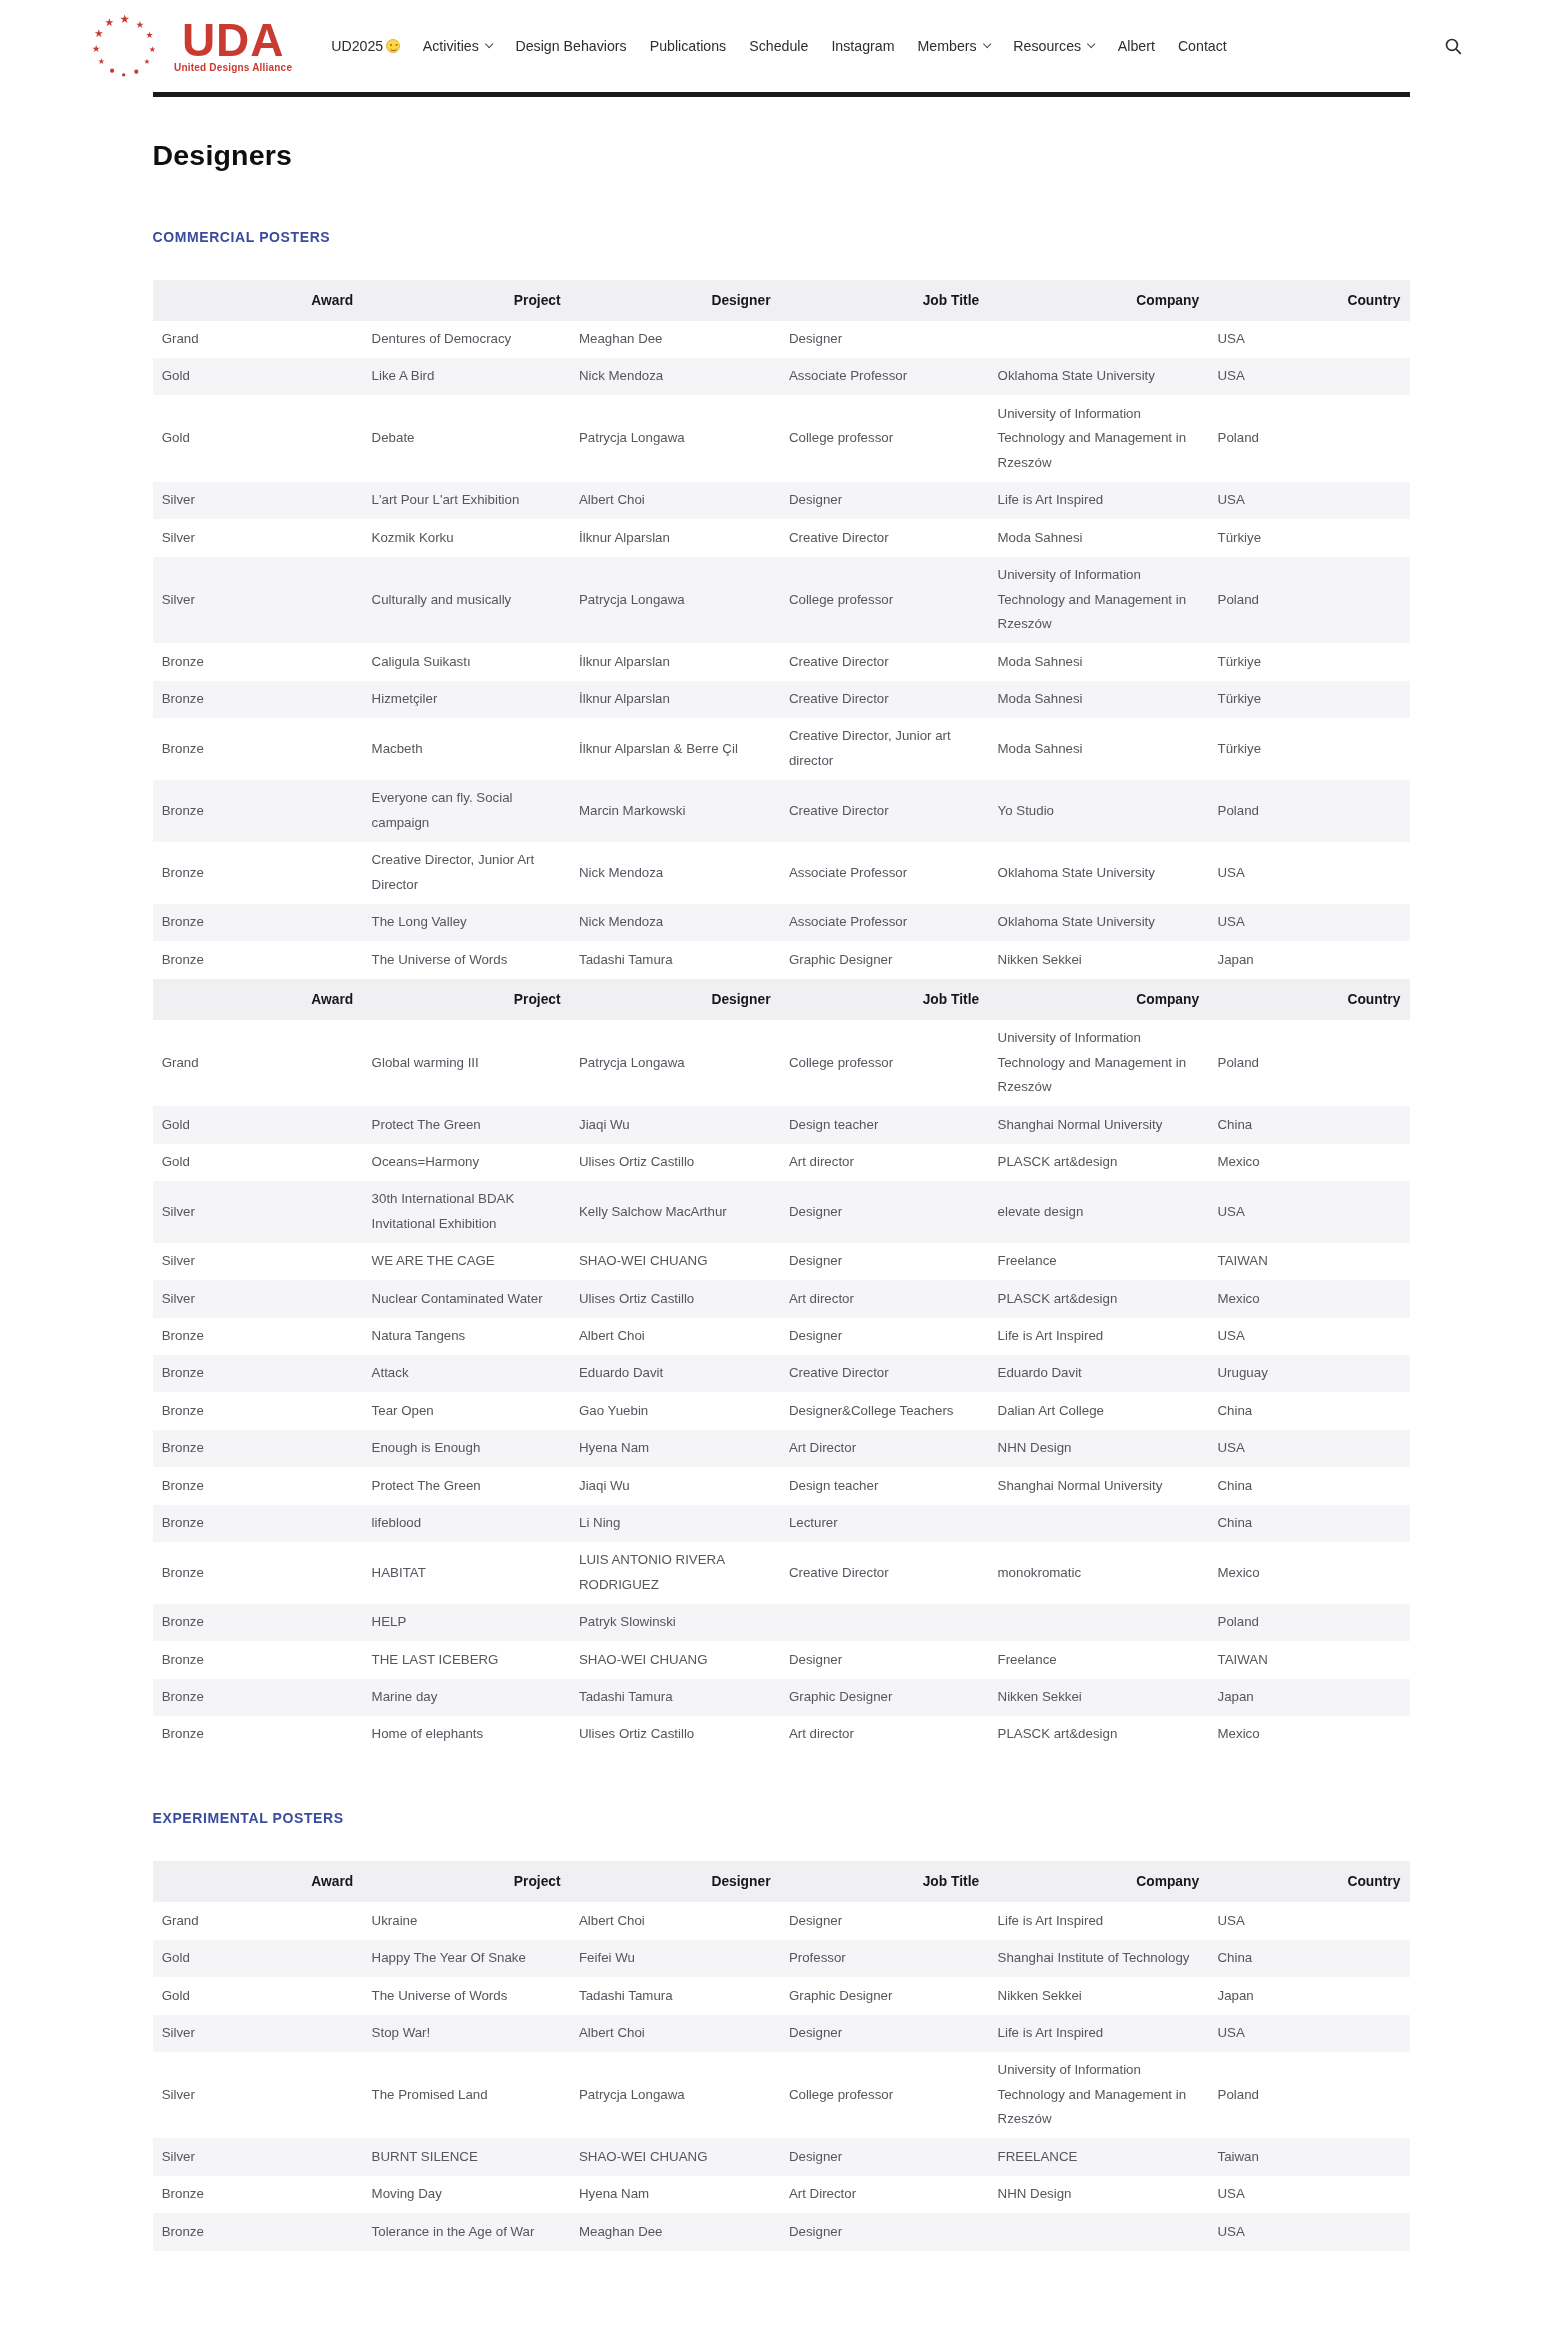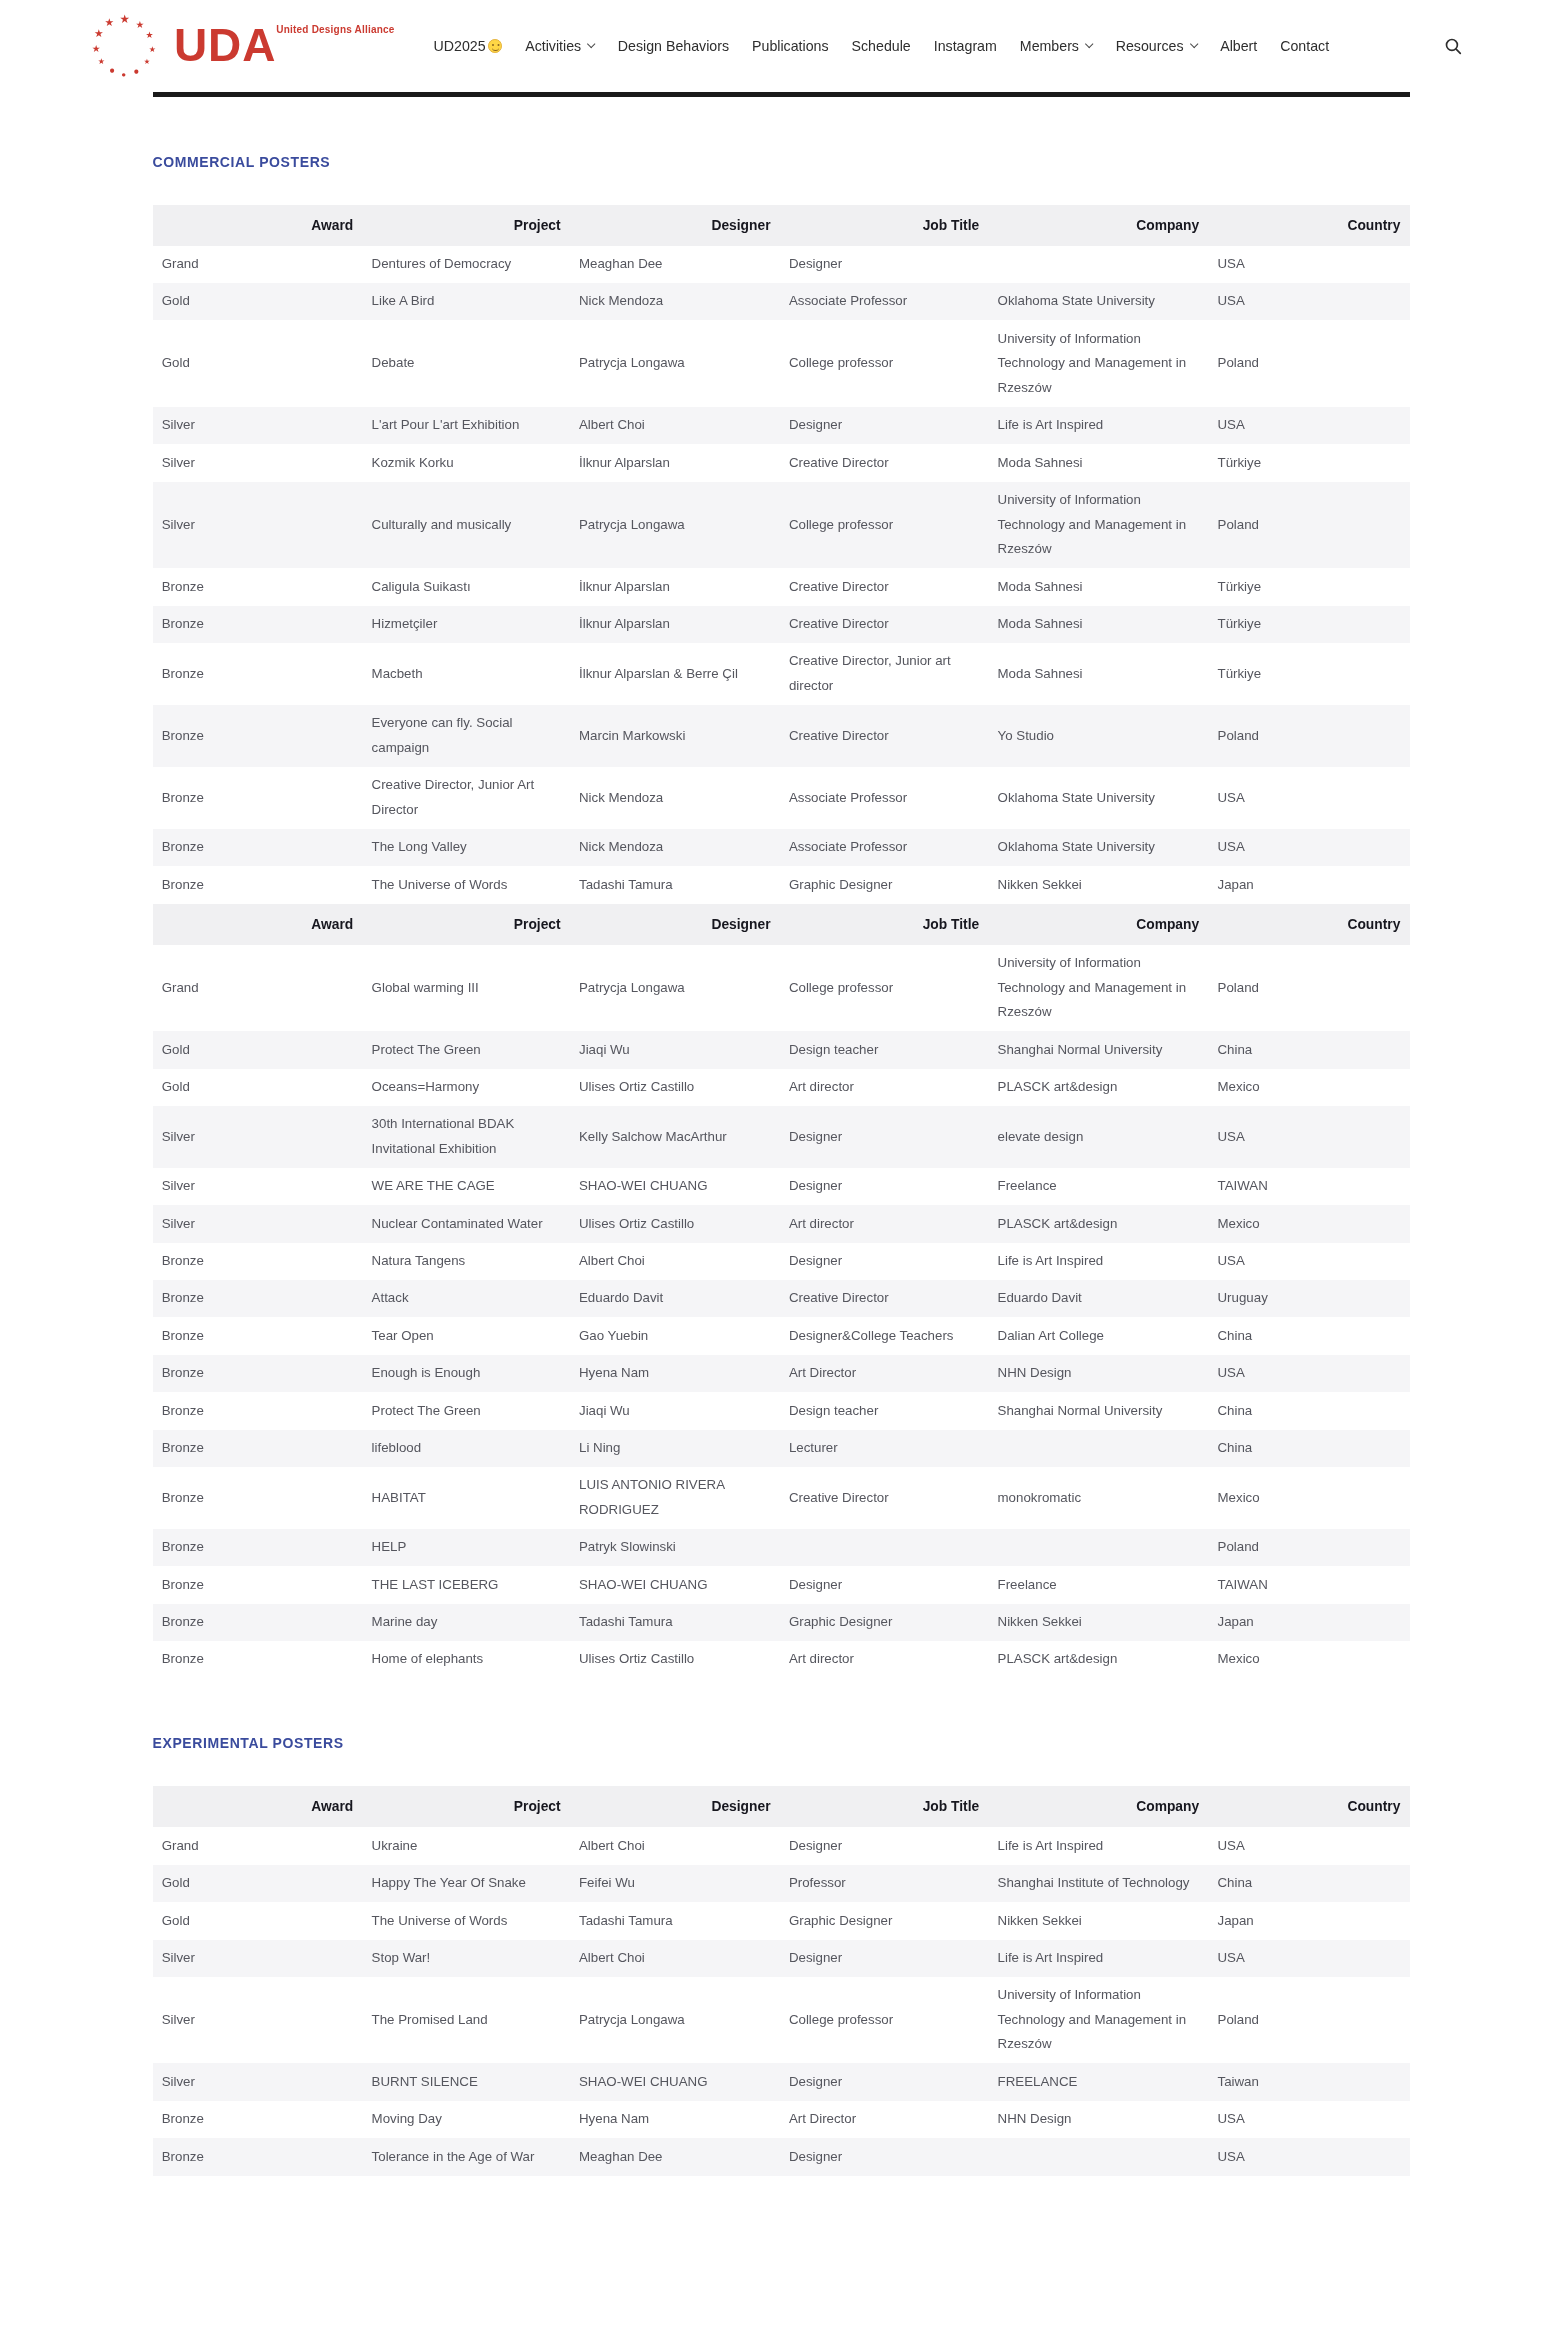--- a/index.html
+++ b/index.html
@@ -22,21 +22,21 @@
 
   
   .site-header{
     display:flex;align-items:center;
     height:92px;
     padding:0 96px 0 88px;
     background:#fff;
   }
   .logo{display:flex;align-items:center;gap:11px;margin-right:39px;}
   .logo-mark{width:75px;height:75px;flex:0 0 auto;}
-  .logo-text{display:flex;flex-direction:row;line-height:1;}
+  .logo-text{display:flex;flex-direction:column;line-height:1;align-items:center;}
   .logo-acronym{
     font-size:46px;font-weight:bold;color:var(--brand-red);
     letter-spacing:0.9px;line-height:0.95;
   }
   .logo-tagline{
     font-size:10px;font-weight:bold;color:var(--brand-red);
     margin-top:1px;letter-spacing:0.2px;white-space:nowrap;
   }
   .main-nav{display:flex;align-items:flex-start;gap:23px;}
   .nav-item{
@@ -172,20 +172,21 @@
     <svg width="18.4" height="18.4" viewBox="0 0 22 22" fill="none" stroke="#2e2e2e" stroke-width="2" stroke-linecap="round">
       <circle cx="9.5" cy="9.5" r="6.5"></circle>
       <line x1="14.5" y1="14.5" x2="19.5" y2="19.5"></line>
     </svg>
   </button>
 </header>
 
 <div class="header-rule"></div>
 
 <main class="container">
+  <h1 class="page-title">Designers</h1>
   <div>
       <section class="awards-section">
         <h2 class="section-title">COMMERCIAL POSTERS</h2>
         <table class="awards-table">
           <colgroup>
             <col class="c-award">
             <col class="c-project">
             <col class="c-designer">
             <col class="c-job">
             <col class="c-company">

